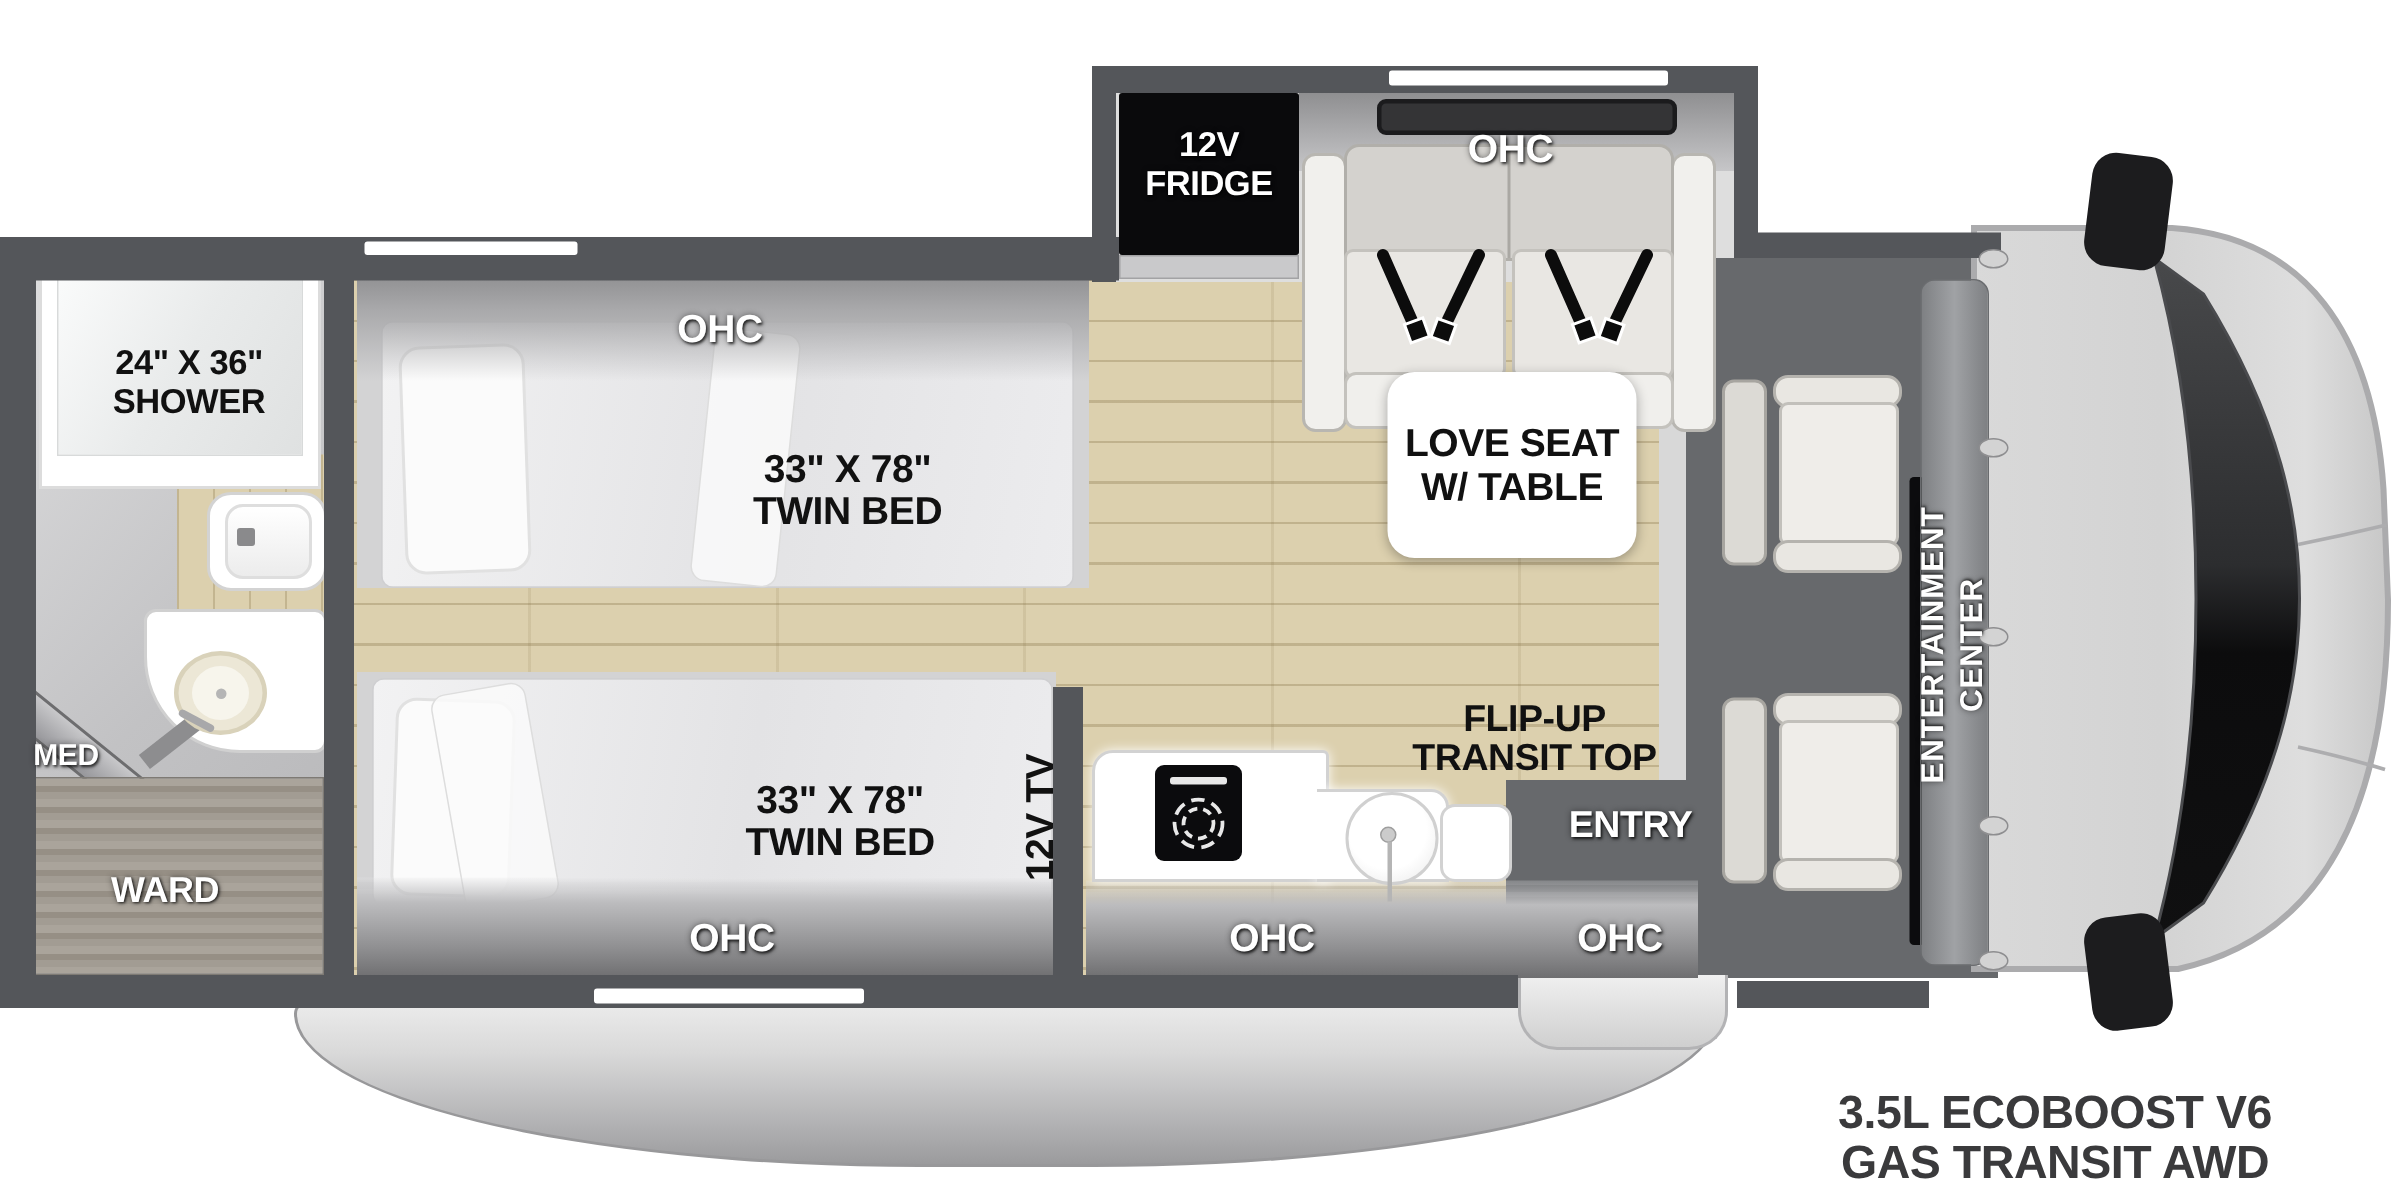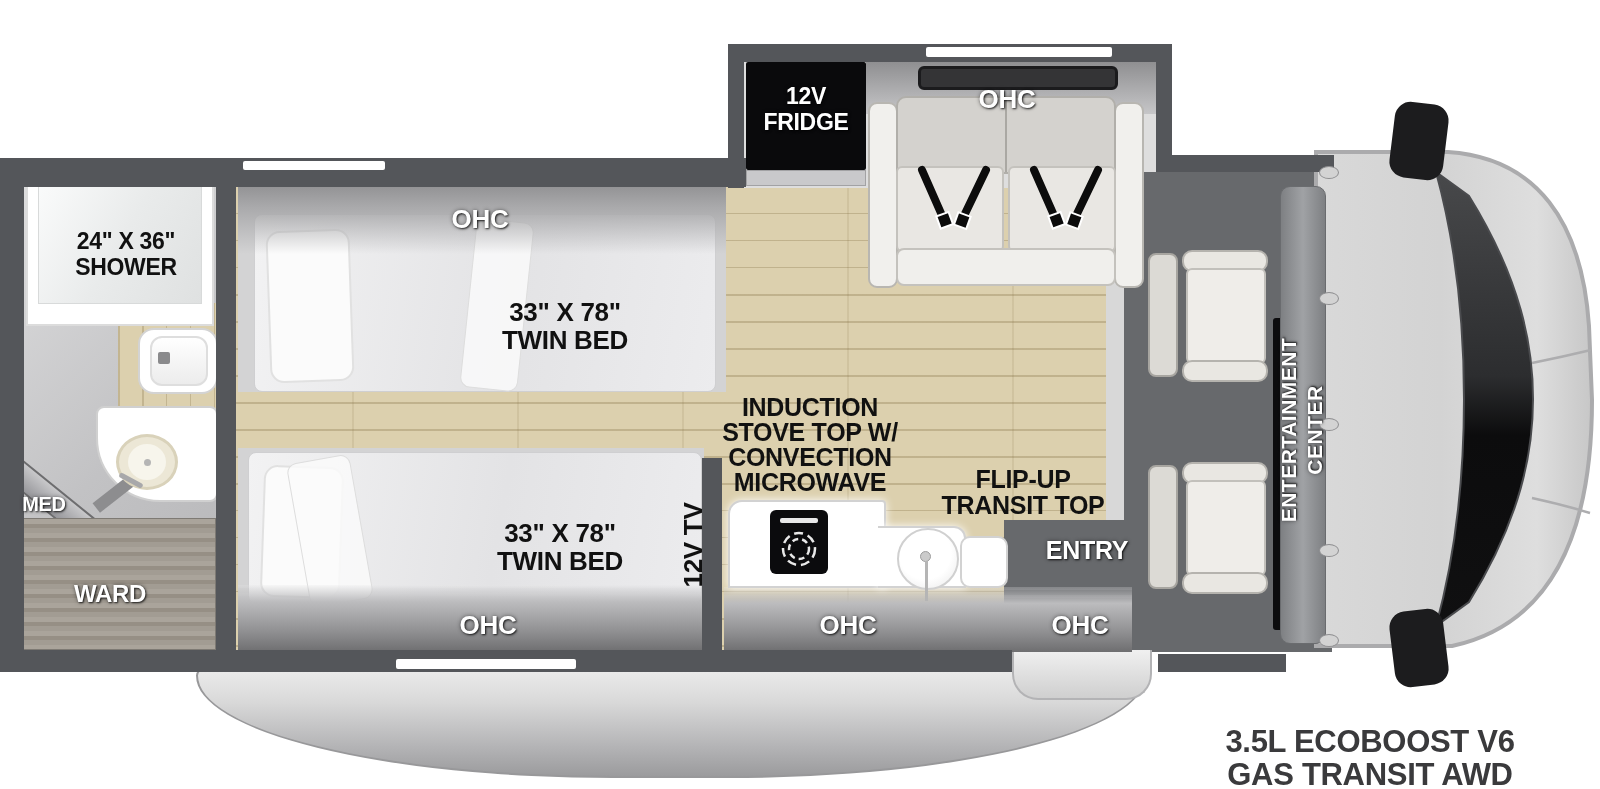--- a/index.html
+++ b/index.html
@@ -250,20 +250,24 @@
   <div class="wall w-bot2"></div>
   <div class="wall w-bath"></div>
   <div class="wall w-div"></div>
   <div class="wall so-top"></div>
   <div class="wall so-left"></div>
   <div class="wall so-right"></div>
   <div class="window win1"></div>
   <div class="window win2"></div>
   <div class="window win3"></div>
 
+  <div class="ls-label-box">
+    <div class="lbl l-ls">LOVE SEAT
+W/ TABLE</div>
+  </div>
 
   <div class="c8 ent-tv"></div>
   <div class="c8 ent-bar"></div>
   <div class="c8 hinge" style="top:166px"></div>
   <div class="c8 hinge" style="top:292px"></div>
   <div class="c8 hinge" style="top:418px"></div>
   <div class="c8 hinge" style="top:544px"></div>
   <div class="c8 hinge" style="top:634px"></div>
   <div class="c8 chair-back" style="top:253px"></div>
   <div class="c8 chair-arm" style="top:250px"></div>
@@ -282,24 +286,20 @@
   <div class="lbl l-bed1">33" X 78"
 TWIN BED</div>
   <div class="lbl l-bed2">33" X 78"
 TWIN BED</div>
   <div class="lbl l-shower">24" X 36"
 SHOWER</div>
   <div class="lbl wh l-med">MED</div>
   <div class="lbl wh l-ward">WARD</div>
   <div class="lbl wh l-fridge">12V
 FRIDGE</div>
-  <div class="lbl l-induction">INDUCTION
-STOVE TOP W/
-CONVECTION
-MICROWAVE</div>
   <div class="lbl l-flip">FLIP-UP
 TRANSIT TOP</div>
   <div class="lbl wh l-entry">ENTRY</div>
   <div class="lbl l-tv">12V TV</div>
   <div class="lbl wh l-ent">ENTERTAINMENT
 CENTER</div>
   <div class="lbl l-engine">3.5L ECOBOOST V6
 GAS TRANSIT AWD</div>
 
 </div>

